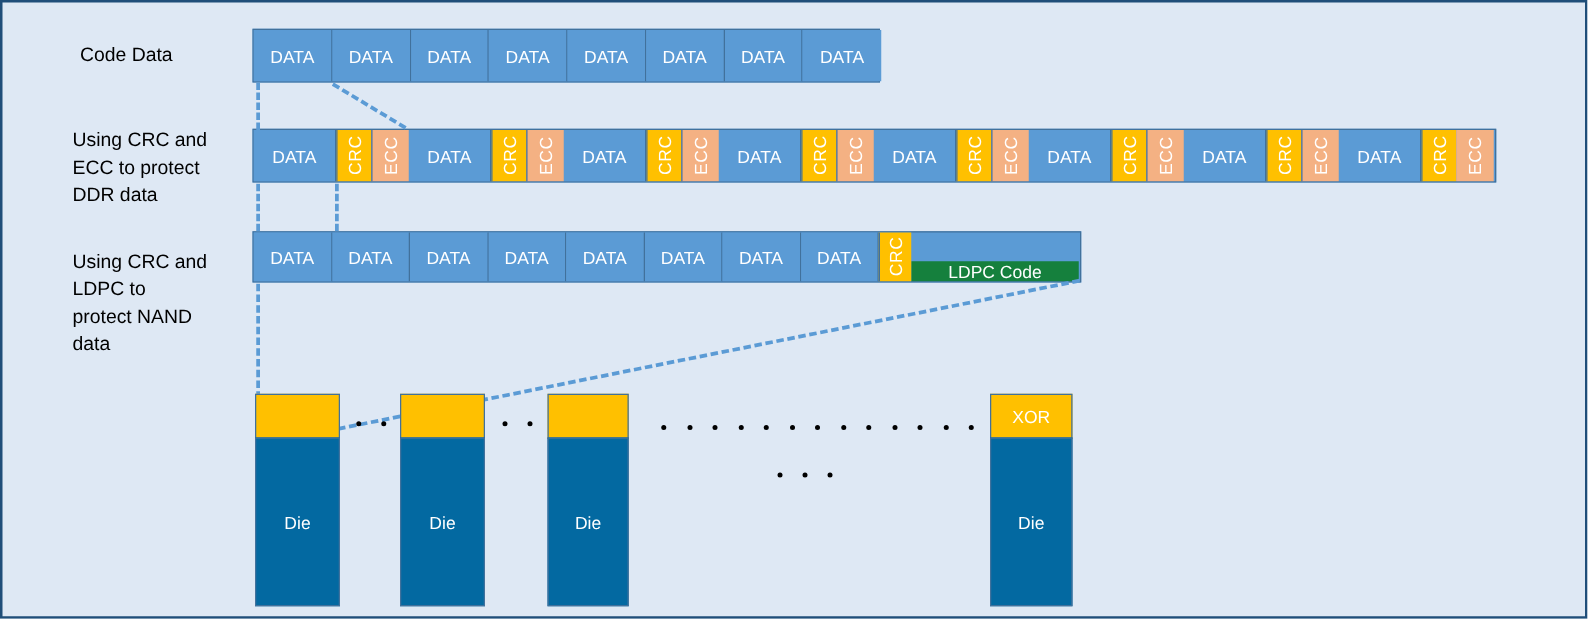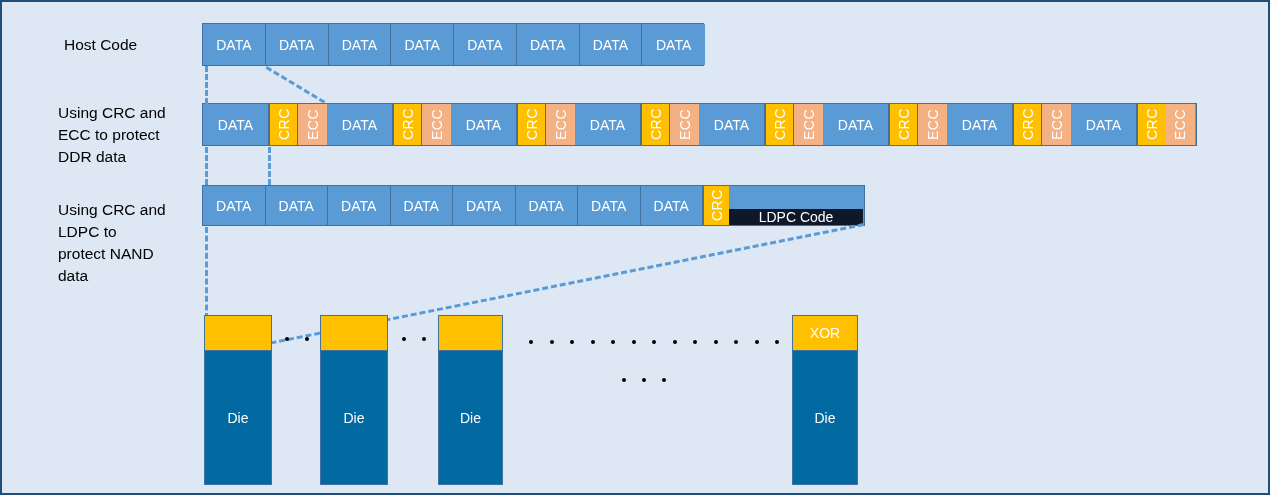--- a/index.html
+++ b/index.html
@@ -19,21 +19,21 @@
     position:absolute;
     color:#000000;
     font-size:15.5px;
     line-height:22px;
     white-space:pre-line;
     letter-spacing:0px;
   }
   .data{background:#5b9bd5;}
   .crc{background:#ffc000;}
   .ecc{background:#f4b183;}
-  .ldpc{background:#0f172a;border-color:#41719c;margin-top:23px;}
+  .ldpc{background:#15803d;border-color:#41719c;margin-top:23px;}
 
   
   .vert{
     writing-mode:vertical-rl;
     transform:rotate(180deg);
     font-size:12.5px;
     letter-spacing:0.5px;
   }
 
   
@@ -99,21 +99,21 @@
     background:#0369a1;
     display:flex;align-items:center;justify-content:center;
     color:#ffffff;font-size:14px;
   }
 </style>
 </head>
 <body>
 
 <div id="canvas">
 
-  <div class="label" style="left:62px;top:32px;">Host Code</div>
+  <div class="label" style="left:62px;top:32px;">Code Data</div>
 
   <div class="label" style="left:56px;top:100px;">Using CRC and
 ECC to protect
 DDR data</div>
 
   <div class="label" style="left:56px;top:197px;">Using CRC and
 LDPC to
 protect NAND
 data</div>
 

